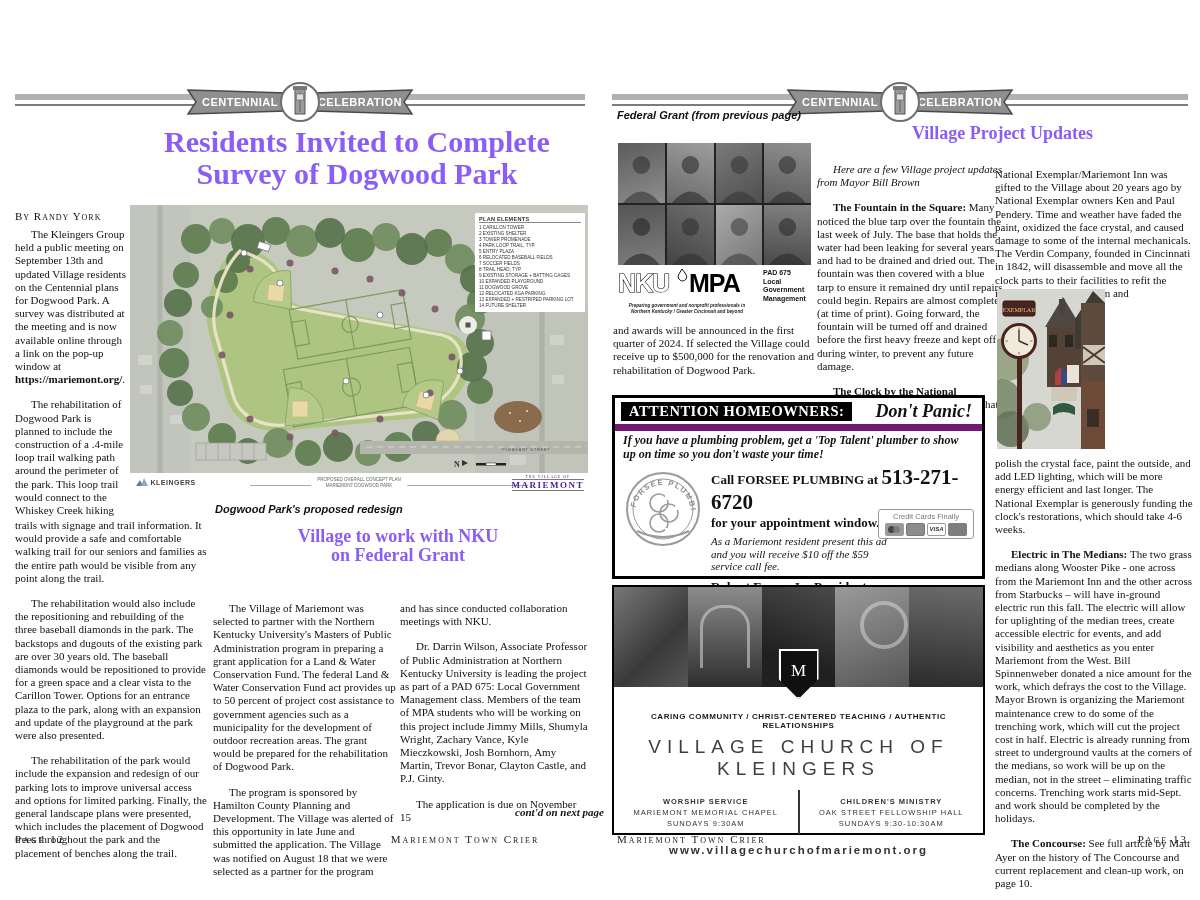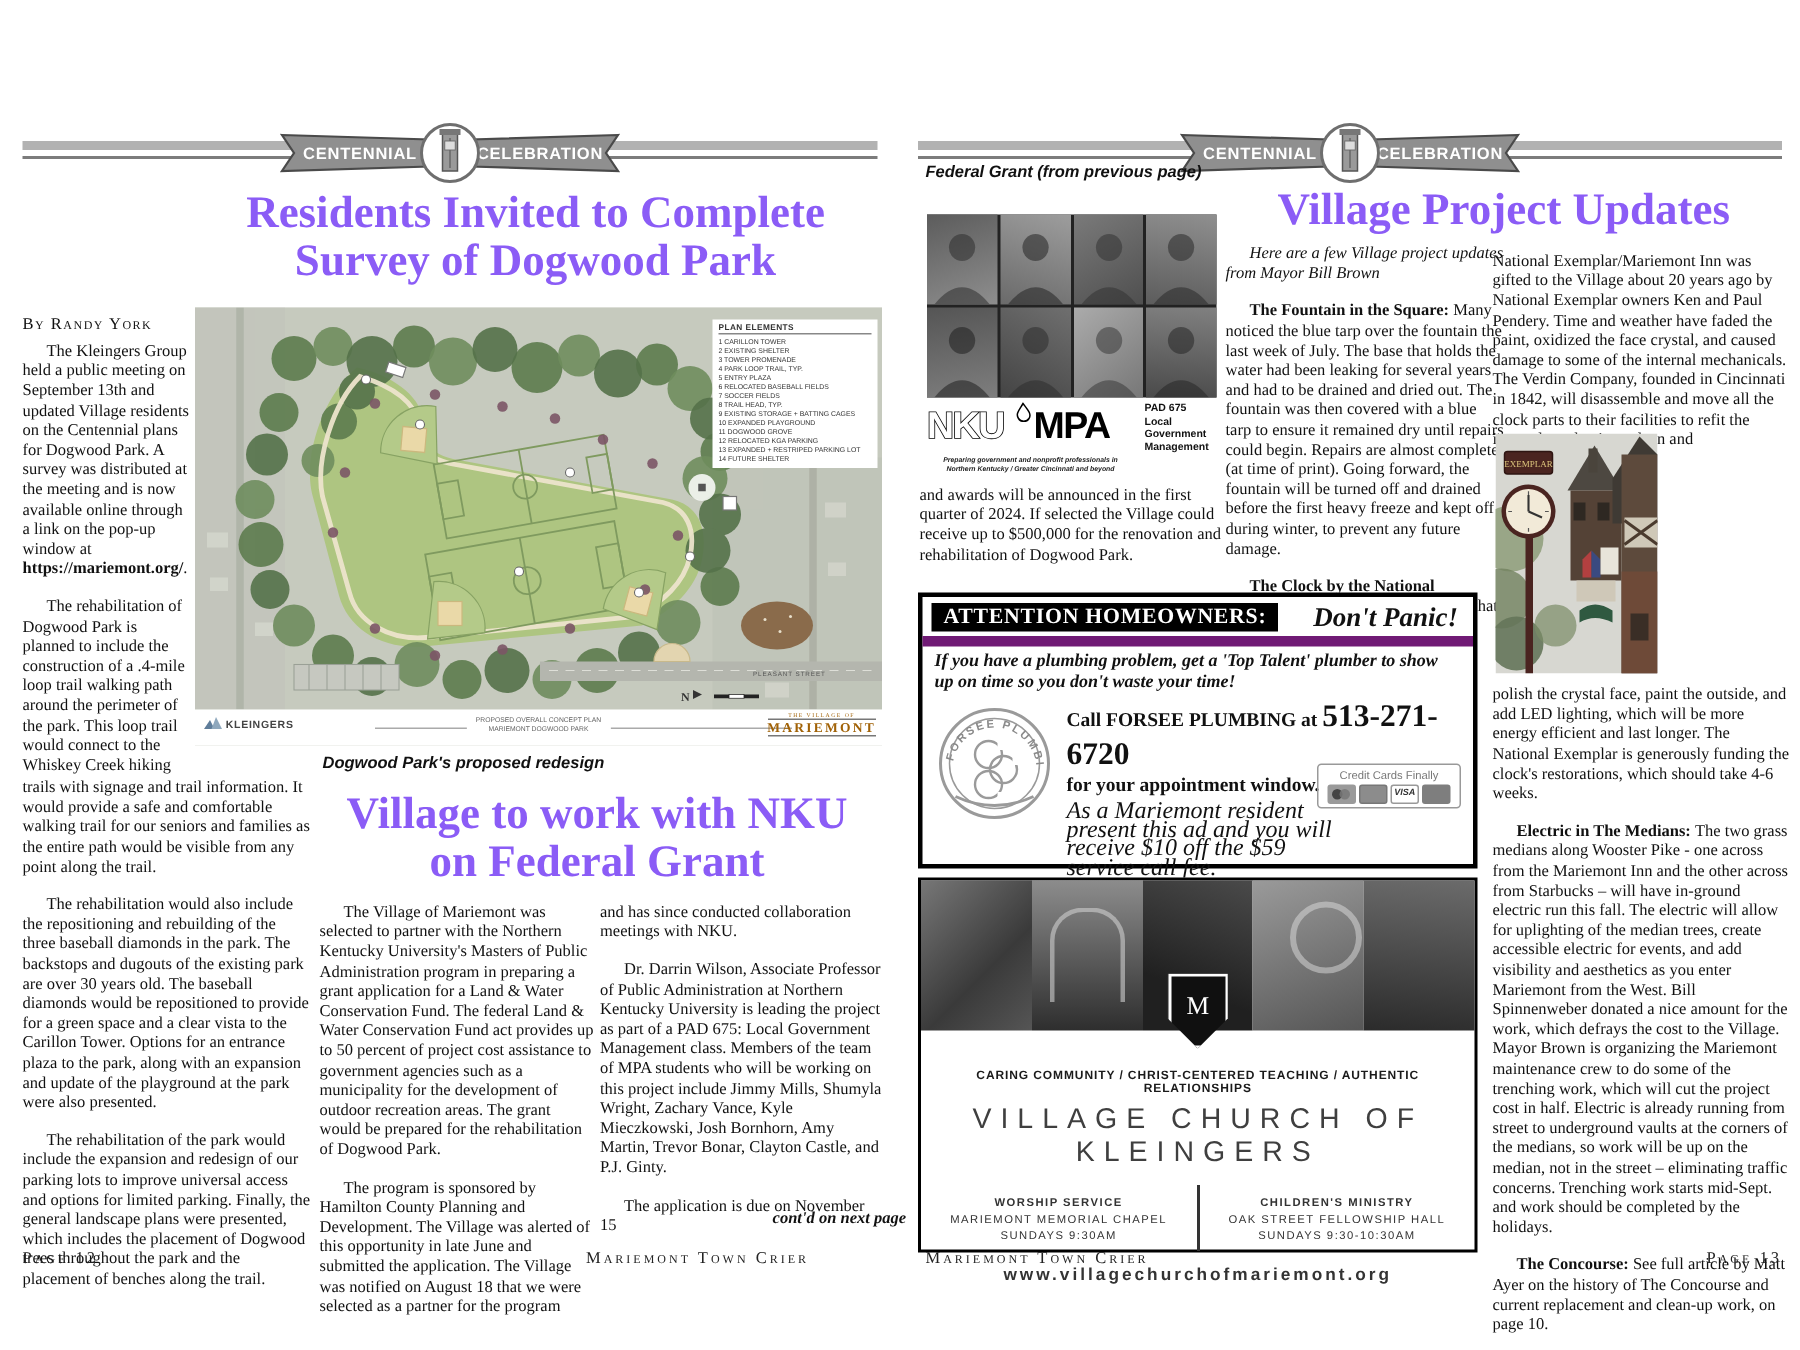--- a/index.html
+++ b/index.html
@@ -7,21 +7,21 @@
           font-family:"Liberation Serif",serif;color:#111;}
   .abs{position:absolute;}
   
   .banner{position:absolute;height:44px;}
   .banner .bars{position:absolute;left:0;right:0;top:14px;height:4px;
     border-top:6px solid #b2b2b2;border-bottom:2px solid #7c7c7c;}
   .banner svg{position:absolute;left:50%;top:0;transform:translateX(-50%);}
   
   .headline{font-weight:bold;text-align:center;line-height:1.08;color:#8b5cf6;}
   .h-big{font-size:30px;}
-  .h-med{font-size:30px;}
+  .h-med{font-size:18px;}
   .byline{font-variant:small-caps;font-size:11px;letter-spacing:1px;}
   .bodytext{font-size:11px;line-height:13.2px;text-align:left;}
   .bodytext p{margin:0 0 12px 0;text-indent:16px;}
   .bodytext p.noindent{text-indent:0;}
   .lead{font-weight:bold;}
   .italic{font-style:italic;}
   .caption{font-family:"Liberation Sans",sans-serif;font-weight:bold;font-style:italic;font-size:11px;}
   .contd{font-weight:bold;font-style:italic;font-size:11px;text-align:right;}
   .pagefoot{font-variant:small-caps;font-size:11px;letter-spacing:2px;color:#222;}
   
@@ -29,21 +29,21 @@
   .legend{position:absolute;right:3px;top:8px;width:102px;background:#fff;padding:3px 4px;
     font-family:"Liberation Sans",sans-serif;color:#333;}
   .legend .lt{font-size:5.5px;font-weight:bold;border-bottom:.5px solid #888;margin-bottom:1.5px;letter-spacing:.3px;}
   .legend div.li{font-size:4.6px;line-height:6px;white-space:nowrap;}
   .map-footer{position:absolute;left:0;right:0;bottom:0;height:24px;background:#fff;}
   .map-footer .rule{position:absolute;left:120px;right:60px;top:12px;border-top:1px solid #aaa;}
   .mf-firm{position:absolute;left:6px;top:5px;font-family:"Liberation Sans",sans-serif;
     font-weight:bold;font-size:7px;color:#444;letter-spacing:.5px;}
   .mf-center{position:absolute;left:50%;top:4px;transform:translateX(-50%);text-align:center;
     font-family:"Liberation Sans",sans-serif;font-size:4.5px;line-height:6px;color:#666;background:#fff;padding:0 6px;}
-  .mf-right{position:absolute;right:4px;top:2px;text-align:center;color:#a16207;}
+  .mf-right{position:absolute;right:4px;top:2px;text-align:center;color:#4c1d95;}
   .mf-right .v1{font-size:3.8px;letter-spacing:1px;}
   .mf-right .v2{font-size:9px;letter-spacing:1.5px;font-weight:bold;border-top:.5px solid #777;border-bottom:.5px solid #777;}
   
   .collage{position:absolute;left:618px;top:143px;width:193px;height:122px;background:#222;
     display:grid;grid-template-columns:repeat(4,1fr);grid-template-rows:1fr 1fr;gap:2px;}
   .collage .cell{position:relative;overflow:hidden;}
   .cell:nth-child(1){background:linear-gradient(160deg,#5c5c5c,#8e8e8e);}
   .cell:nth-child(2){background:linear-gradient(200deg,#9d9d9d,#6a6a6a);}
   .cell:nth-child(3){background:linear-gradient(150deg,#7a7a7a,#4f4f4f);}
   .cell:nth-child(4){background:linear-gradient(190deg,#8f8f8f,#5c5c5c);}
@@ -61,21 +61,21 @@
     background:#fff;box-sizing:border-box;}
   .plumb-head{display:flex;justify-content:space-between;align-items:center;padding:3px 6px 2px 6px;
     border-bottom:7px solid #701a75;}
   .plumb-attn{background:#000;color:#fff;font-weight:bold;font-size:14.5px;padding:1px 8px;letter-spacing:.5px;}
   .plumb-panic{font-weight:bold;font-style:italic;font-size:18px;padding-right:4px;}
   .plumb-pitch{font-weight:bold;font-style:italic;font-size:12px;line-height:13.5px;padding:3px 8px 2px 8px;}
   .plumb-main{position:relative;display:flex;padding:2px 8px;}
   .plumb-right{flex:1;padding-left:8px;position:relative;}
   .call-line{font-weight:bold;font-size:13px;}
   .call-phone{font-size:21px;font-weight:bold;}
-  .offer{font-style:italic;font-size:16px;line-height:12.5px;margin-top:4px;width:180px;}
+  .offer{font-style:italic;font-size:11px;line-height:12.5px;margin-top:4px;width:180px;}
   .president{font-weight:bold;font-size:13px;margin-top:6px;}
   .license{font-family:"Liberation Sans",sans-serif;font-weight:bold;font-size:7.5px;}
   .credit-box{position:absolute;right:0px;top:44px;width:88px;border:1px solid #999;border-radius:3px;
     padding:2px 3px;text-align:center;}
   .credit-label{font-family:"Liberation Sans",sans-serif;font-size:7.5px;color:#777;}
   .chips{display:flex;gap:2px;justify-content:center;margin-top:2px;}
   .chip{width:19px;height:13px;border-radius:2px;position:relative;}
   .chip.mc{background:#9a9a9a;}
   .chip.mc i{position:absolute;top:3px;width:7px;height:7px;border-radius:50%;display:block;}
   .chip.mc i.a{left:3px;background:#444;}

